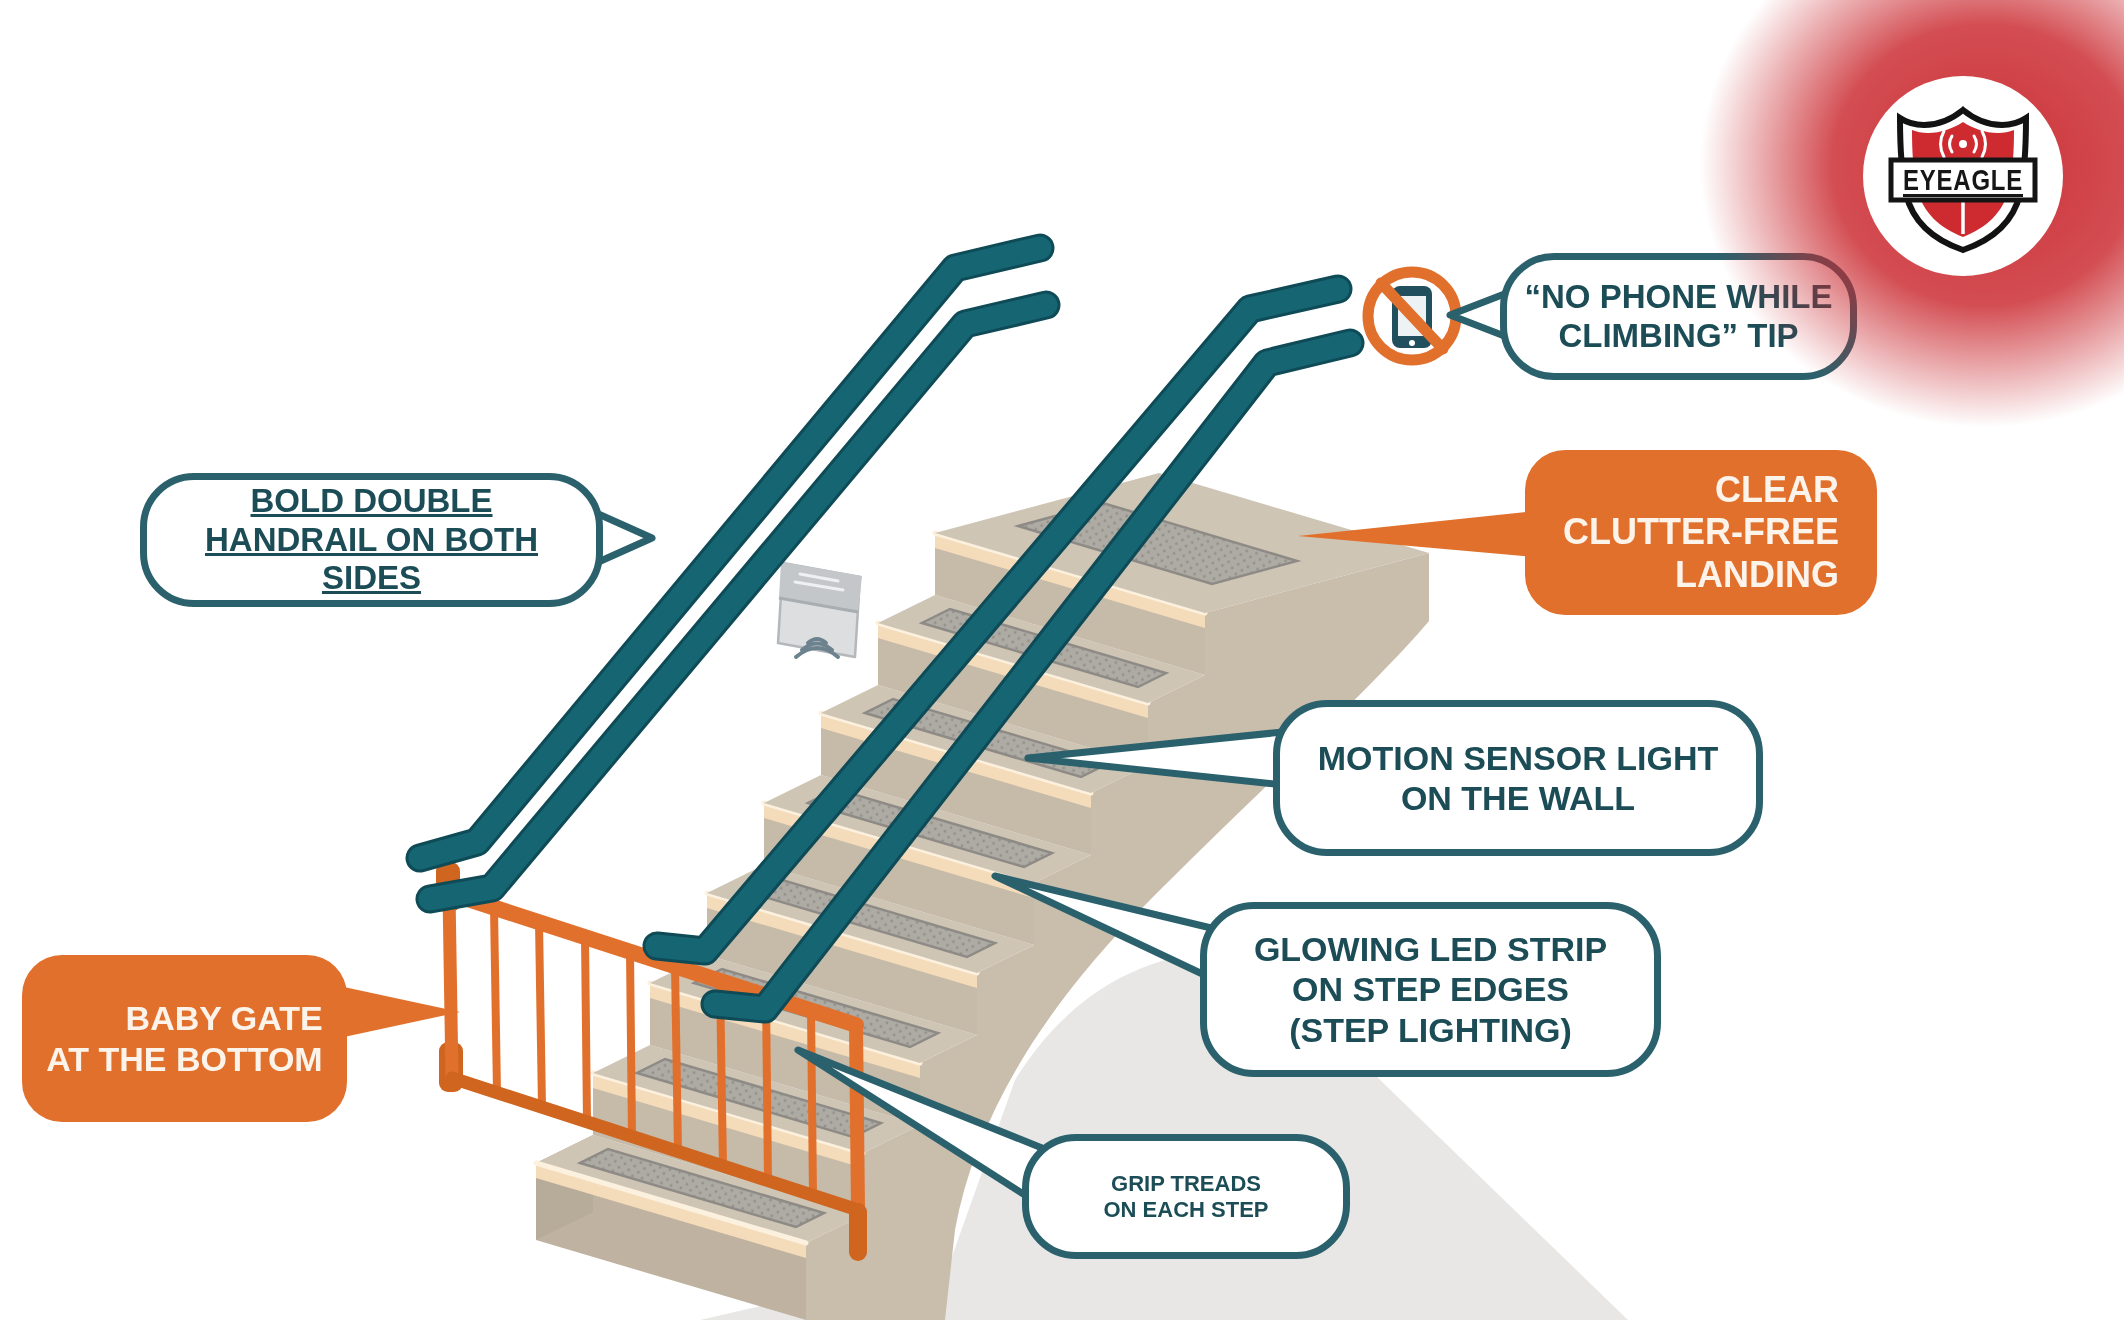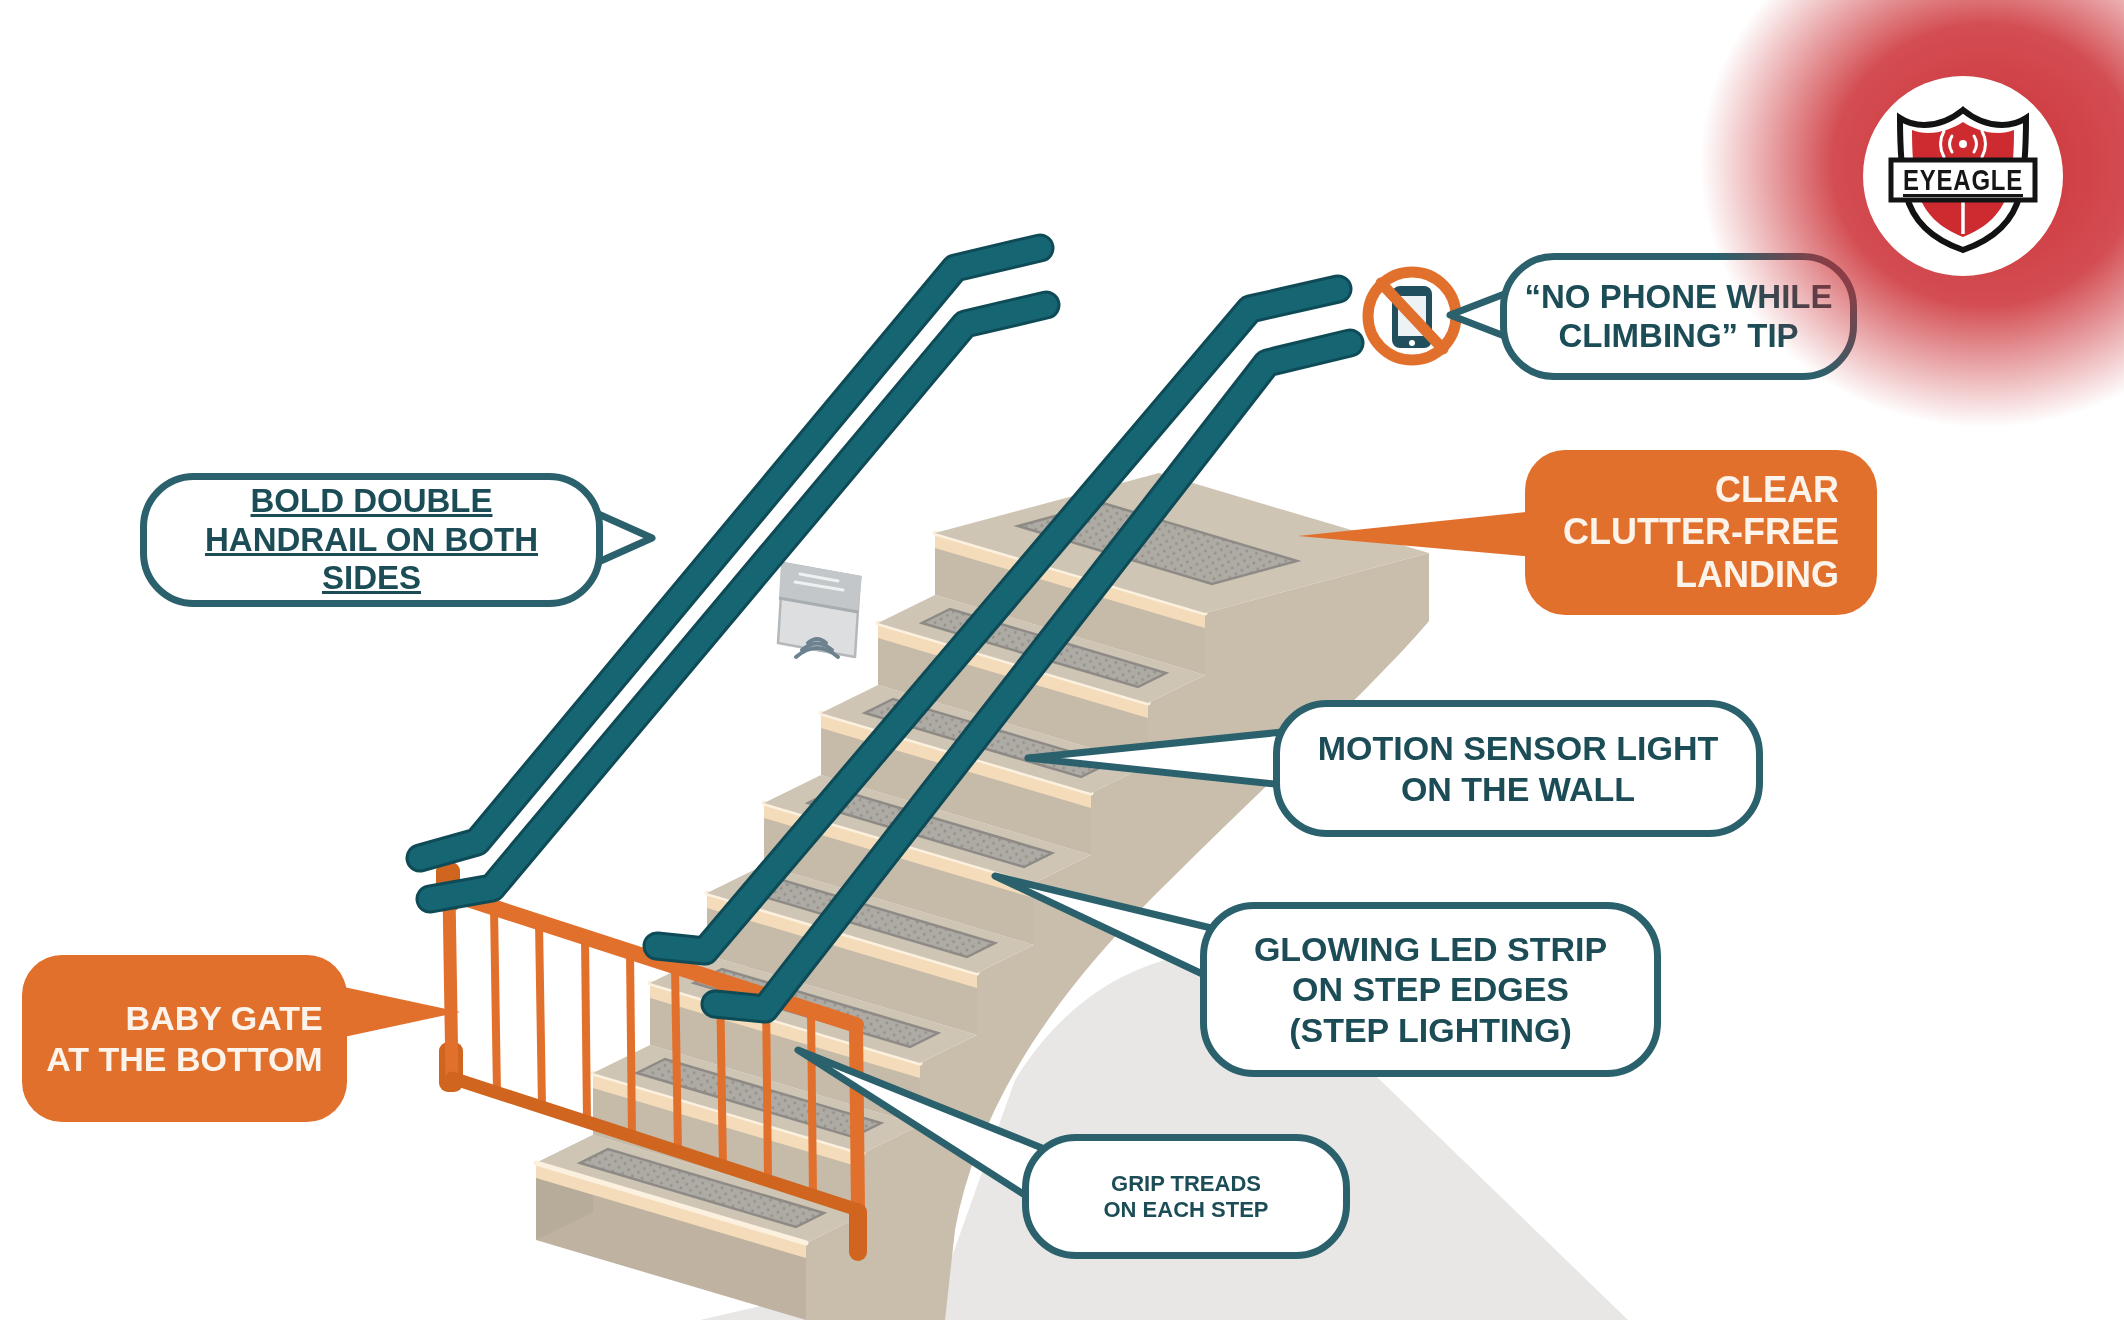--- a/index.html
+++ b/index.html
@@ -184,21 +184,21 @@
   <div class="callout bubble" style="left:140px;top:473px;width:463px;height:134px;font-size:33px;text-decoration:underline;">BOLD DOUBLE
 HANDRAIL ON BOTH SIDES</div>
 
   <div class="callout bubble" style="left:1500px;top:253px;width:357px;height:127px;font-size:33px;">“NO PHONE WHILE
 CLIMBING” TIP</div>
 
   <div class="callout solid" style="left:1525px;top:450px;width:352px;height:165px;font-size:36px;">CLEAR
 CLUTTER-FREE
 LANDING</div>
 
-  <div class="callout bubble" style="left:1273px;top:700px;width:490px;height:137px;font-size:34px;">MOTION SENSOR LIGHT
+  <div class="callout bubble" style="left:1273px;top:700px;width:490px;height:156px;font-size:34px;">MOTION SENSOR LIGHT
 ON THE WALL</div>
 
   <div class="callout bubble" style="left:1200px;top:902px;width:461px;height:175px;font-size:34px;">GLOWING LED STRIP
 ON STEP EDGES
 (STEP LIGHTING)</div>
 
   <div class="callout bubble" style="left:1022px;top:1134px;width:328px;height:125px;font-size:22px;">GRIP TREADS
 ON EACH STEP</div>
 
   <div class="callout solid" style="left:22px;top:955px;width:325px;height:167px;font-size:34px;">BABY GATE

